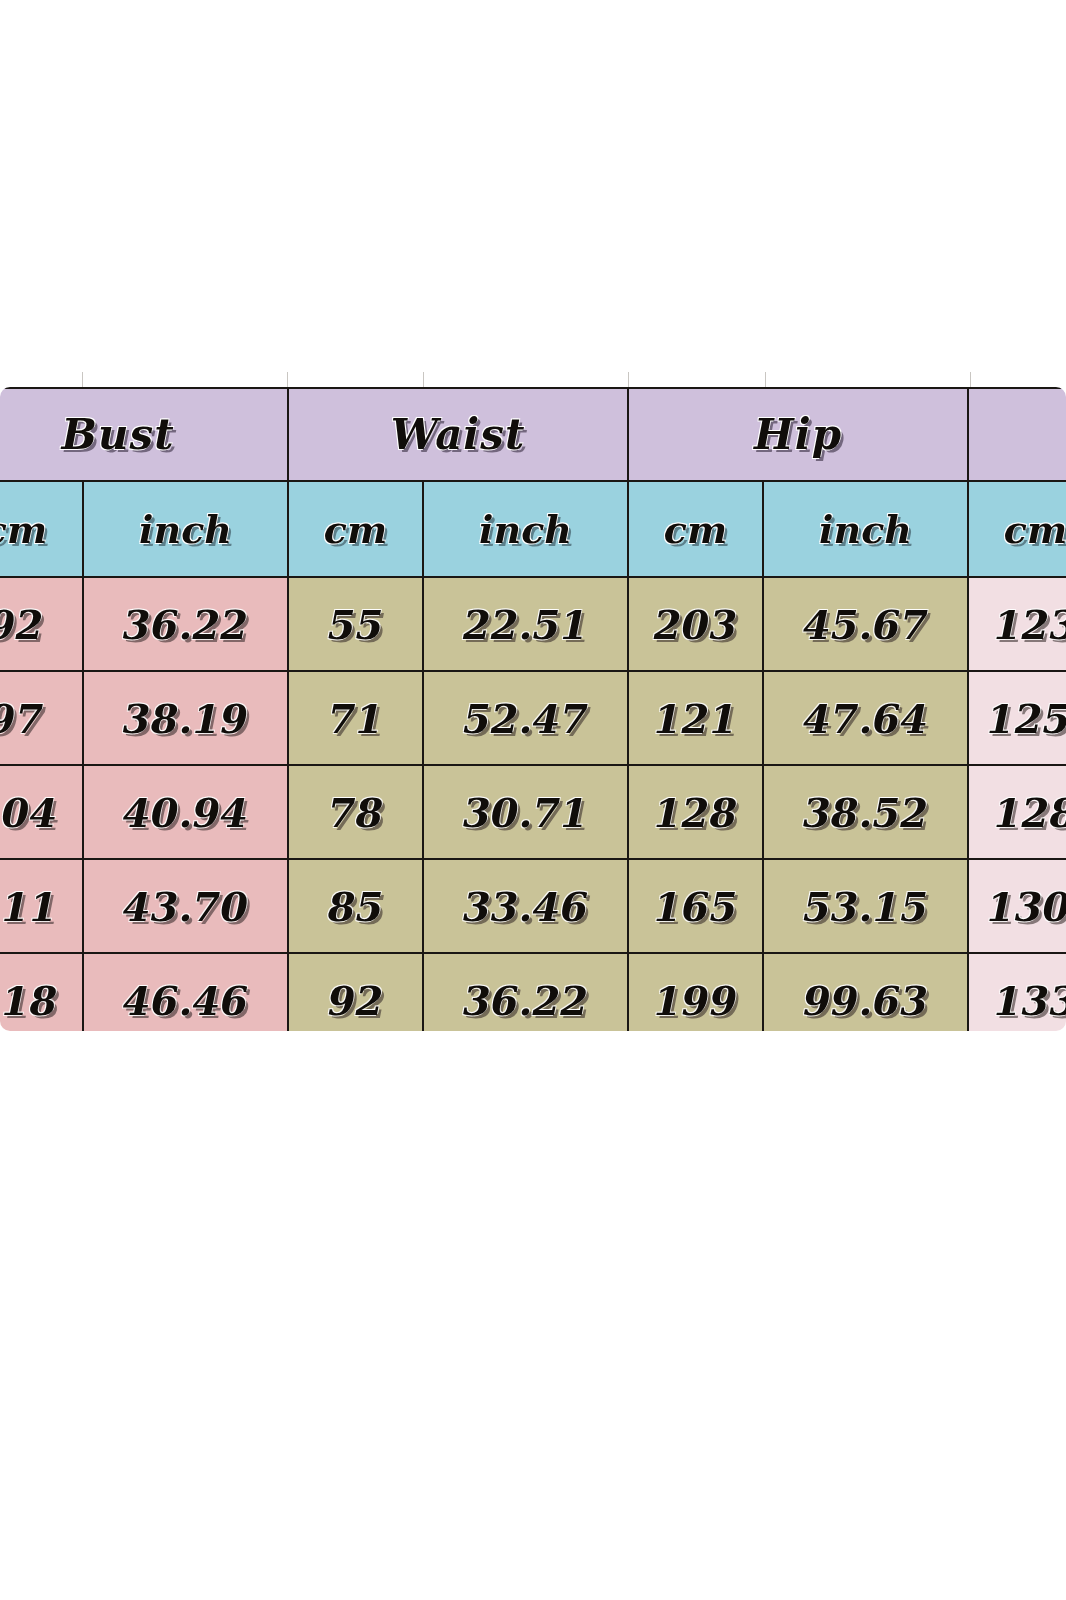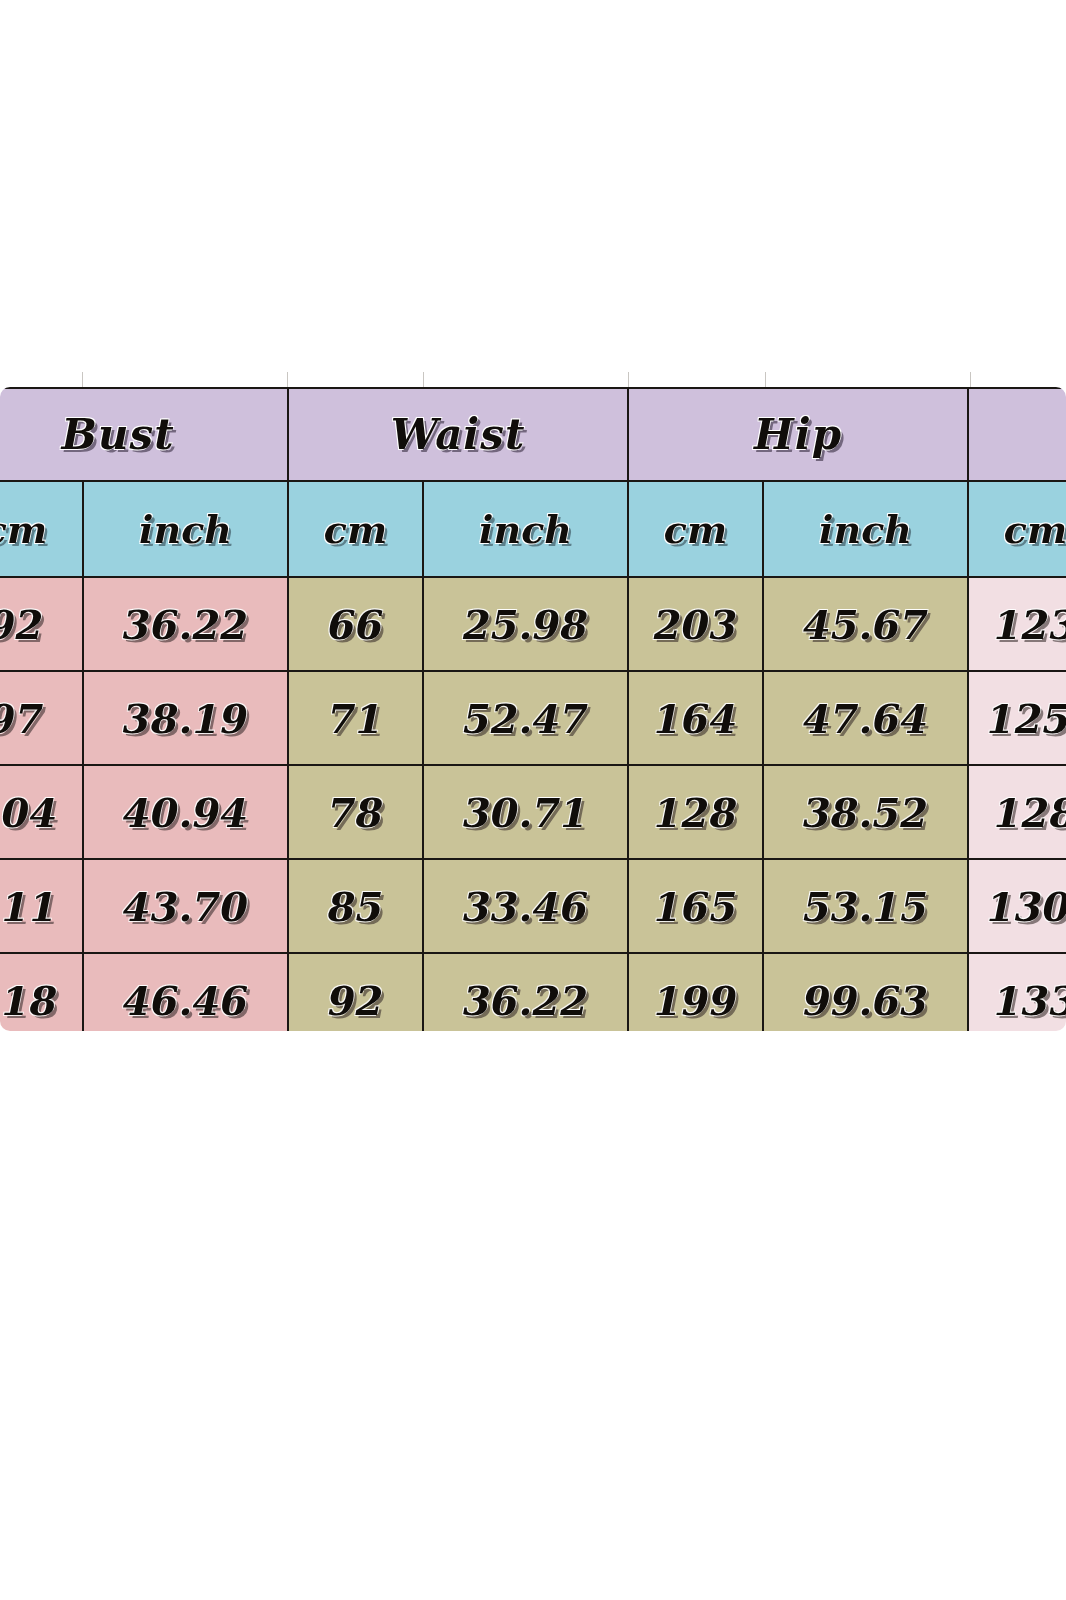--- a/index.html
+++ b/index.html
@@ -147,33 +147,33 @@
         <th class="unit-head">inch</th>
         <th class="unit-head">cm</th>
 
       </tr>
     </thead>
 
     <tbody>
       <tr>
         <td class="cell c-pink">92</td>
         <td class="cell c-pink">36.22</td>
-        <td class="cell c-khaki">66</td>
-        <td class="cell c-khaki">25.98</td>
+        <td class="cell c-khaki">55</td>
+        <td class="cell c-khaki">22.51</td>
         <td class="cell c-khaki">203</td>
         <td class="cell c-khaki">45.67</td>
         <td class="cell c-rose">123</td>
 
       </tr>
       <tr>
         <td class="cell c-pink">97</td>
         <td class="cell c-pink">38.19</td>
         <td class="cell c-khaki">71</td>
         <td class="cell c-khaki">52.47</td>
-        <td class="cell c-khaki">164</td>
+        <td class="cell c-khaki">121</td>
         <td class="cell c-khaki">47.64</td>
         <td class="cell c-rose">125.</td>
 
       </tr>
       <tr>
         <td class="cell c-pink">104</td>
         <td class="cell c-pink">40.94</td>
         <td class="cell c-khaki">78</td>
         <td class="cell c-khaki">30.71</td>
         <td class="cell c-khaki">128</td>

